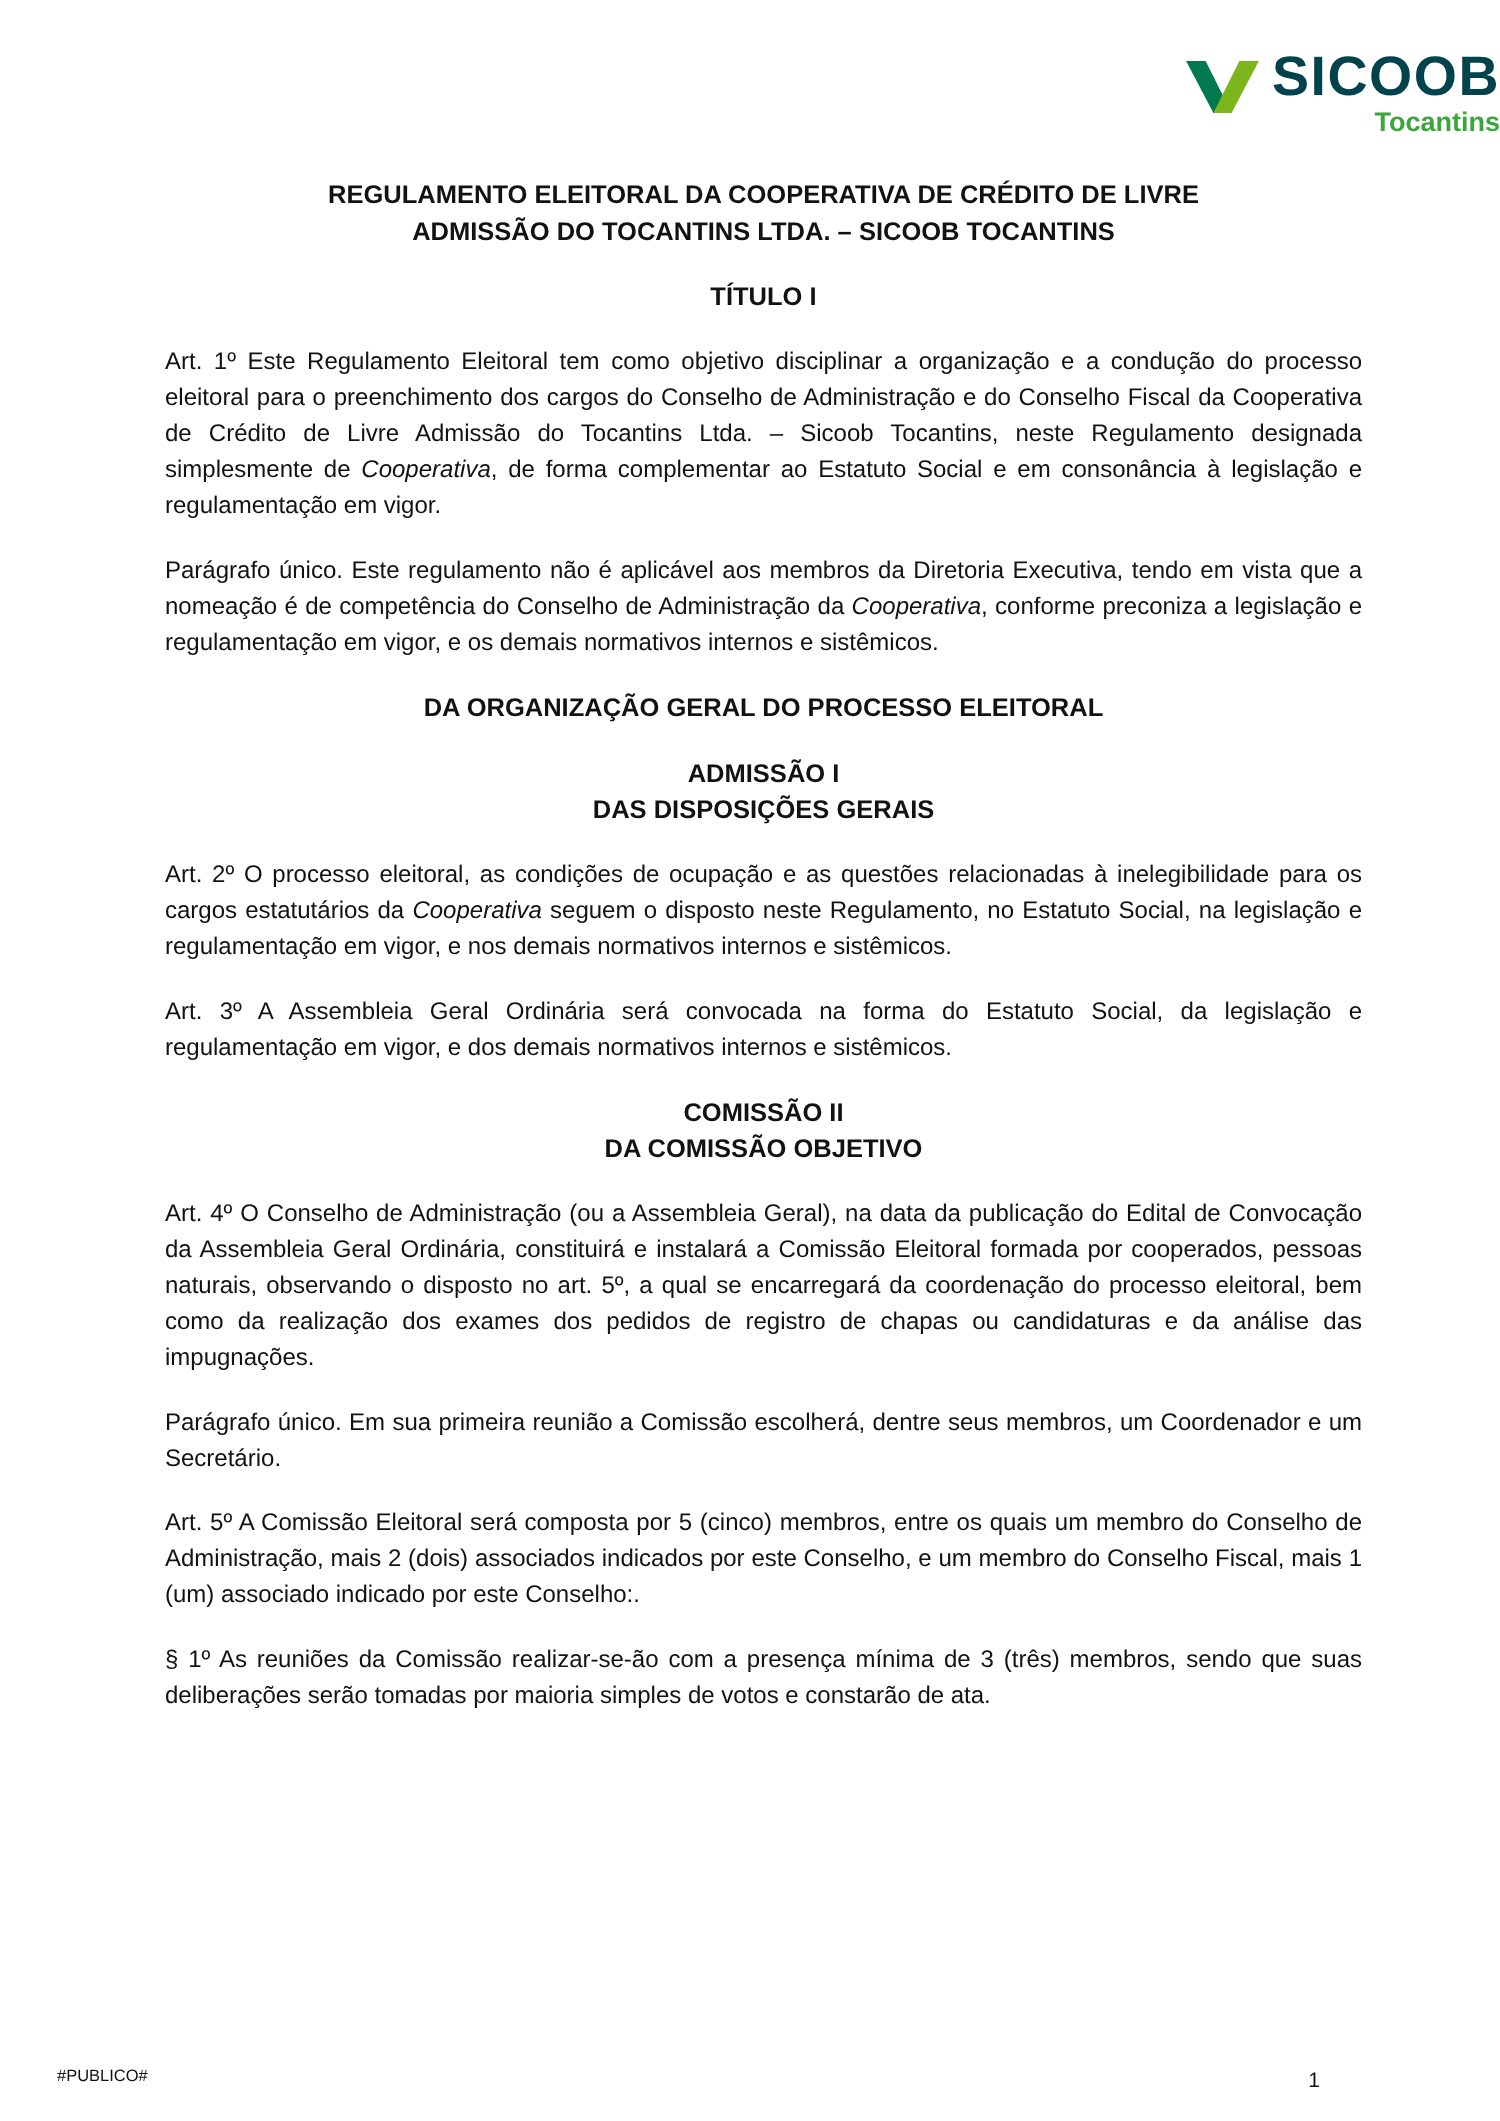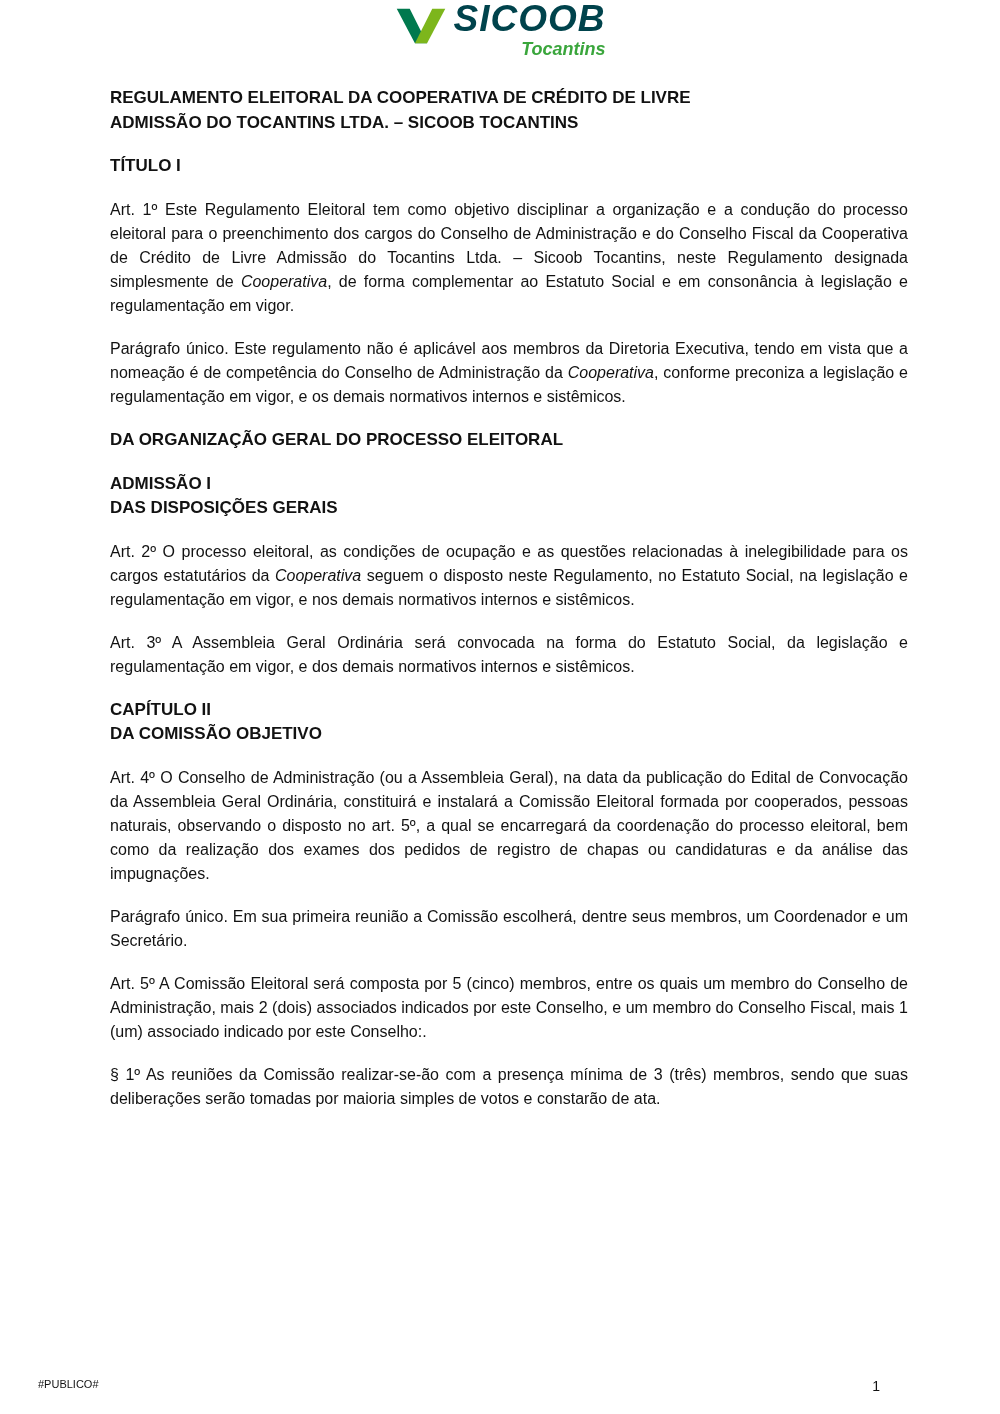--- a/index.html
+++ b/index.html
@@ -6,41 +6,41 @@
   .page{
     position:relative;
     width:1000px;height:1414px;
     background:#ffffff;
     font-family:"Liberation Sans", sans-serif;
     color:#121212;
     overflow:hidden;
     margin:0 auto;
   }
   
-  .logo-wrap{display:flex;justify-content:center;font-style:italic;}
+  .logo-wrap{display:flex;justify-content:flex-end;padding-top:32px;}
   .logo{display:flex;align-items:flex-start;gap:7px;}
   .logo-icon{width:52px;height:46px;margin-top:3px;}
   .icon-left{fill:var(--icon-left,#00794e);}
   .icon-right{fill:var(--icon-right,#7db61c);}
   .logo-text{display:flex;flex-direction:column;}
   .logo-brand{
     font-size:37px;font-weight:bold;line-height:1;
     letter-spacing:1px;color:var(--brand-dark,#00434c);
   }
   .logo-region{
     font-size:18px;font-weight:bold;margin-top:2px;
     color:var(--brand-green,#3aa63c);text-align:right;
   }
   
   .content{
     margin:26px 92px 0 110px;
     font-size:16px;line-height:1.5;
   }
   .heading{
-    font-weight:bold;
+    font-weight:bold;text-align:center;
     font-size:17px;line-height:1.45;
     margin:19px 0;
   }
   .doc-title{margin-top:2px;margin-bottom:19px;}
   .para{text-align:justify;margin:0 0 19px 0;}
   .b{font-weight:normal;}
   .i{font-style:italic;}
   
   .footer-left{
     position:absolute;left:38px;bottom:24px;
@@ -82,21 +82,21 @@
       <div class="heading">
         <div>DA ORGANIZAÇÃO GERAL DO PROCESSO ELEITORAL</div>
       </div>
       <div class="heading">
         <div>ADMISSÃO I</div>
         <div>DAS DISPOSIÇÕES GERAIS</div>
       </div>
       <p class="para"><span class="b">Art. 2º </span><span>O processo eleitoral, as condições de ocupação e as questões relacionadas à inelegibilidade para os cargos estatutários da </span><span class="i">Cooperativa</span><span> seguem o disposto neste Regulamento, no Estatuto Social, na legislação e regulamentação em vigor, e nos demais normativos internos e sistêmicos.</span></p>
       <p class="para"><span class="b">Art. 3º </span><span>A Assembleia Geral Ordinária será convocada na forma do Estatuto Social, da legislação e regulamentação em vigor, e dos demais normativos internos e sistêmicos.</span></p>
       <div class="heading">
-        <div>CAPÍTULO II</div>
+        <div>COMISSÃO II</div>
         <div>DA COMISSÃO OBJETIVO</div>
       </div>
       <p class="para"><span class="b">Art. 4º </span><span>O Conselho de Administração (ou a Assembleia Geral), na data da publicação do Edital de Convocação da Assembleia Geral Ordinária, constituirá e instalará a Comissão Eleitoral formada por cooperados, pessoas naturais, observando o disposto no art. </span><span class="b">5º</span><span>, a qual se encarregará da coordenação do processo eleitoral, bem como da realização dos exames dos pedidos de registro de chapas ou candidaturas e da análise das impugnações.</span></p>
       <p class="para"><span class="b">Parágrafo único. </span><span>Em sua primeira reunião a Comissão escolherá, dentre seus membros, um Coordenador e um Secretário.</span></p>
       <p class="para"><span class="b">Art. 5º </span><span>A Comissão Eleitoral será composta por 5 (cinco) membros, entre os quais um membro do Conselho de Administração, mais 2 (dois) associados indicados por este Conselho, e um membro do Conselho Fiscal, mais 1 (um) associado indicado por este Conselho:.</span></p>
       <p class="para"><span class="b">§ 1º </span><span>As reuniões da Comissão realizar-se-ão com a presença mínima de 3 (três) membros, sendo que suas deliberações serão tomadas por maioria simples de votos e constarão de ata.</span></p>
     </main>
 
   <div class="footer-left">#PUBLICO#</div>
   <div class="footer-right">1</div>

